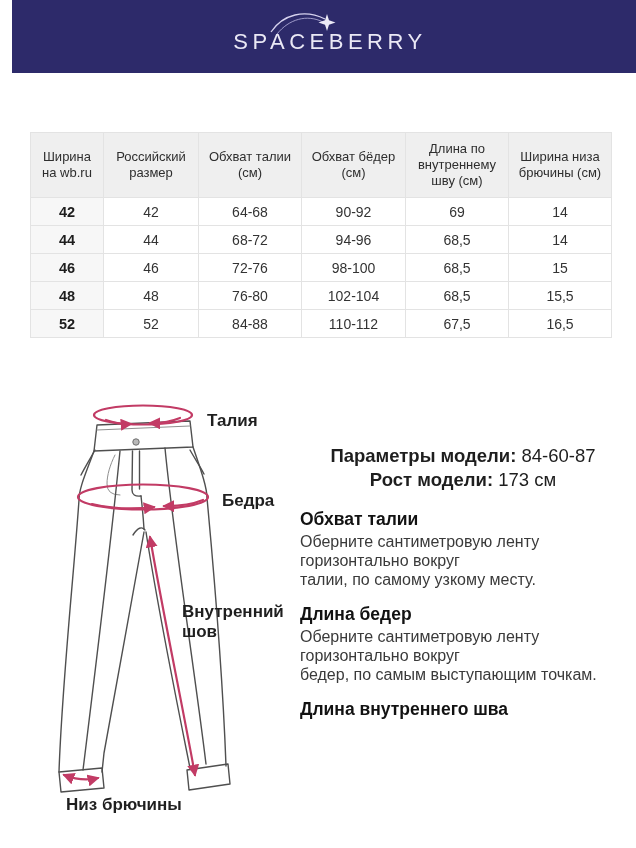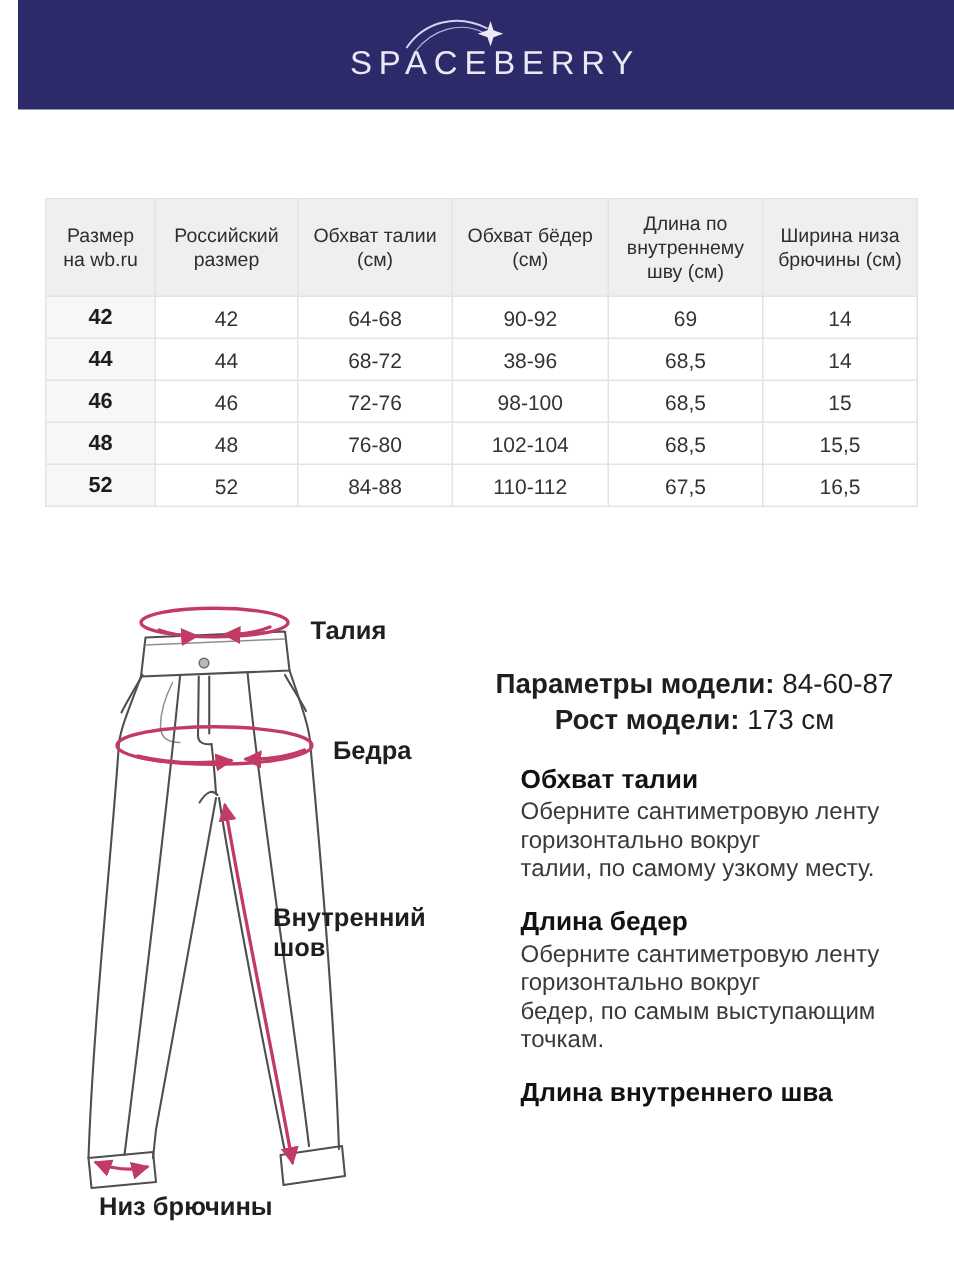--- a/index.html
+++ b/index.html
@@ -66,21 +66,21 @@
   .pants-svg .measure{fill:none;stroke:var(--accent);stroke-width:2.2;stroke-linecap:round;}
   .pants-svg text{
     font-family:"Liberation Sans","DejaVu Sans",sans-serif;
     font-size:17px;font-weight:600;fill:#1f1f1f;
   }
   
   .info-col{position:absolute;left:300px;top:444px;width:326px;}
   .model-line{font-size:18.5px;line-height:23.5px;color:var(--ink);text-align:center;}
   .model-line .lbl{font-weight:700;}
   .model-info{margin-bottom:18px;}
-  .guide-section{margin-top:15px;margin-left:47px;}
+  .guide-section{margin-top:15px;}
   .guide-title{
     font-size:17.5px;font-weight:700;line-height:21px;color:#121212;margin:0 0 2px 0;
   }
   .guide-text{
     font-size:16px;line-height:19px;color:var(--body_ink);
     margin:0;white-space:pre-line;
   }
 </style>
 </head>
 <body>
@@ -103,42 +103,42 @@
       <colgroup>
         <col style="width:73px">
           <col style="width:95px">
           <col style="width:103px">
         <col style="width:104px">
           <col style="width:103px">
           <col style="width:103px">
       </colgroup>
       <thead>
         <tr>
-            <th>Размер на wb.ru</th>
+            <th>Ширина на wb.ru</th>
             <th>Российский размер</th>
             <th>Обхват талии (см)</th>
             <th>Обхват бёдер (см)</th>
             <th>Длина по внутреннему шву (см)</th>
             <th>Ширина низа брючины (см)</th>
           </tr>
       </thead>
       <tbody>
           <tr>
             <td class="first">42</td>
             <td>42</td>
             <td>64-68</td>
             <td>90-92</td>
             <td>69</td>
             <td>14</td>
           </tr>
           <tr>
             <td class="first">44</td>
             <td>44</td>
             <td>68-72</td>
-            <td>38-96</td>
+            <td>94-96</td>
             <td>68,5</td>
             <td>14</td>
           </tr>
           <tr>
             <td class="first">46</td>
             <td>46</td>
             <td>72-76</td>
             <td>98-100</td>
             <td>68,5</td>
             <td>15</td>

